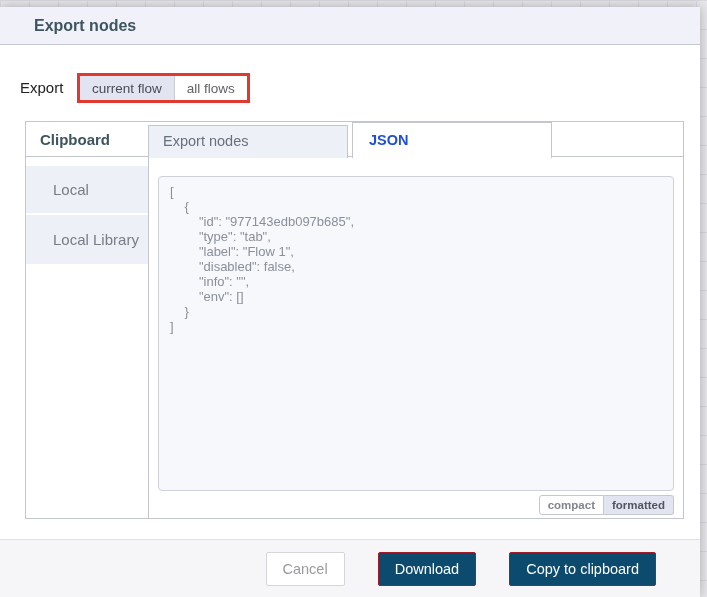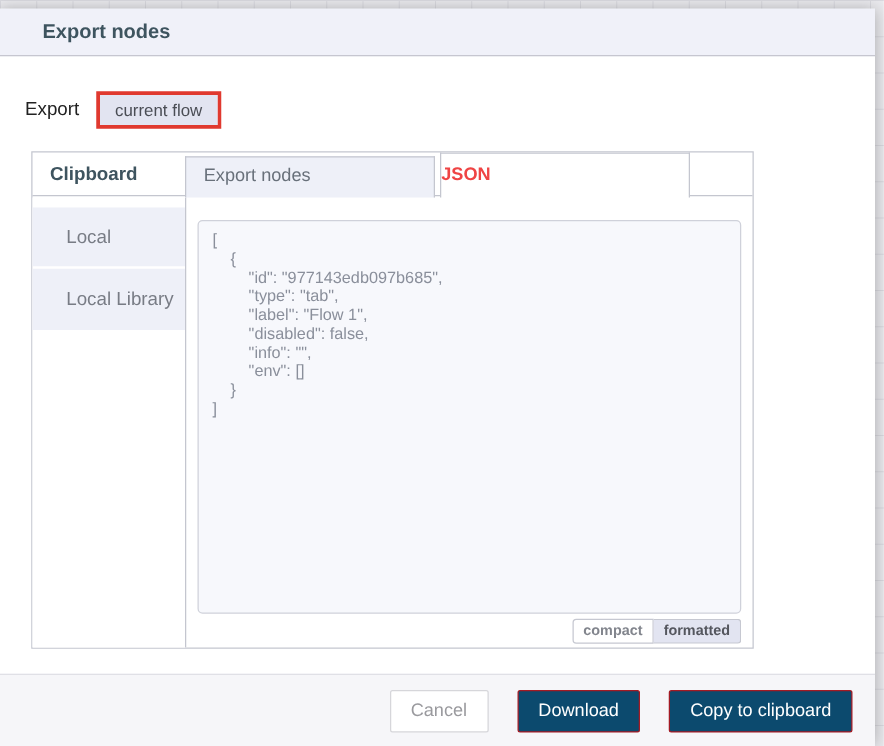--- a/index.html
+++ b/index.html
@@ -43,21 +43,21 @@
   .seg-btn {
     border: none; background: #fff; cursor: pointer;
     font-family: inherit; font-size: 13.5px; padding: 0 12px;
     color: #5f6268; display: flex; align-items: center;
   }
   .seg-btn + .seg-btn { border-left: 1px solid #c9c9d2; }
   .seg-btn.disabled { color: #b9bcc4; }
   .seg-btn.selected { background: #e2e4f1; color: #4a4d55; }
   
   .lib-container {
-    position: absolute; left: 25px; top: 114px; width: 578px; height: 398px;
+    position: absolute; left: 25px; top: 114px; width: 659px; height: 398px;
     border: 1px solid #c4c6cf; background: #fff;
   }
   .lib-tabs-row {
     position: absolute; left: 0; right: 0; top: 0; height: 35px;
     border-bottom: 1px solid #c4c6cf;
   }
   .clipboard-header {
     position: absolute; left: 14px; top: 0; line-height: 35px;
     font-size: 15px; font-weight: bold; color: #3e545f;
   }
@@ -66,21 +66,21 @@
     white-space: nowrap; overflow: hidden;
   }
   .tab-inactive {
     left: 122px; top: 3px; width: 200px; height: 33px;
     background: #eef0f8; border: 1px solid #c4c6cf; border-bottom: none;
     color: #68707a; line-height: 31px; padding-left: 14px;
   }
   .tab-active {
     left: 326px; top: 0; width: 200px; height: 36px; z-index: 2;
     background: #fff; border: 1px solid #c4c6cf; border-bottom: none;
-    color: #ef4444; font-weight: bold; line-height: 34px; 
+    color: #1d4ed8; font-weight: bold; line-height: 34px; padding-left: 16px;
   }
   .lib-sidebar {
     position: absolute; left: 0; top: 36px; bottom: 0; width: 123px;
     border-right: 1px solid #c4c6cf; background: #fff;
   }
   .sidebar-item {
     height: 47px; margin-bottom: 2px; background: #eef0f8;
     color: #787c85; font-size: 15px;
     display: flex; align-items: center; padding-left: 27px; cursor: pointer;
   }
@@ -100,21 +100,21 @@
     border: 1px solid #c6c8d1; background: #fff; color: #82858d; font-weight: bold;
   }
   .toggle-btn.left { border-radius: 3px 0 0 3px; }
   .toggle-btn.right { border-radius: 0 3px 3px 0; border-left: none; }
   .toggle-btn.selected { background: #e2e4f1; color: #54565e; }
   
   .dialog-footer {
     position: absolute; left: 0; right: 0; bottom: 0; height: 58px;
     background: #f6f6f9; border-top: 1px solid #e0e0e6;
     display: flex; align-items: center; justify-content: flex-end;
-    padding-right: 18px; gap: 23px;
+    padding-right: 44px; gap: 33px;
   }
   .btn {
     height: 34px; font-family: inherit; font-size: 14.5px;
     border-radius: 2px; padding: 0 16px; cursor: pointer;
     display: flex; align-items: center;
   }
   .btn-secondary { background: #fff; border: 1px solid #d6d6da; color: #9a9a9e; }
   .btn-primary { background: #0c4a6e; border: 1px solid #a31a24; color: #fff; }
 </style>
 </head>
@@ -125,20 +125,21 @@
 <div class="dialog">
 
   <div class="dialog-header">
     <div class="dialog-title">Export nodes</div>
   </div>
 
   <div class="export-label">Export</div>
 
   <div class="export-group">
     <button class="seg-btn selected">current flow</button>
+    <button class="seg-btn">all flows</button>
   </div>
 
   <div class="lib-container">
     <div class="lib-tabs-row">
       <div class="clipboard-header">Clipboard</div>
       <div class="tab tab-inactive">Export nodes</div>
       <div class="tab tab-active">JSON</div>
     </div>
 
     <div class="lib-sidebar">

